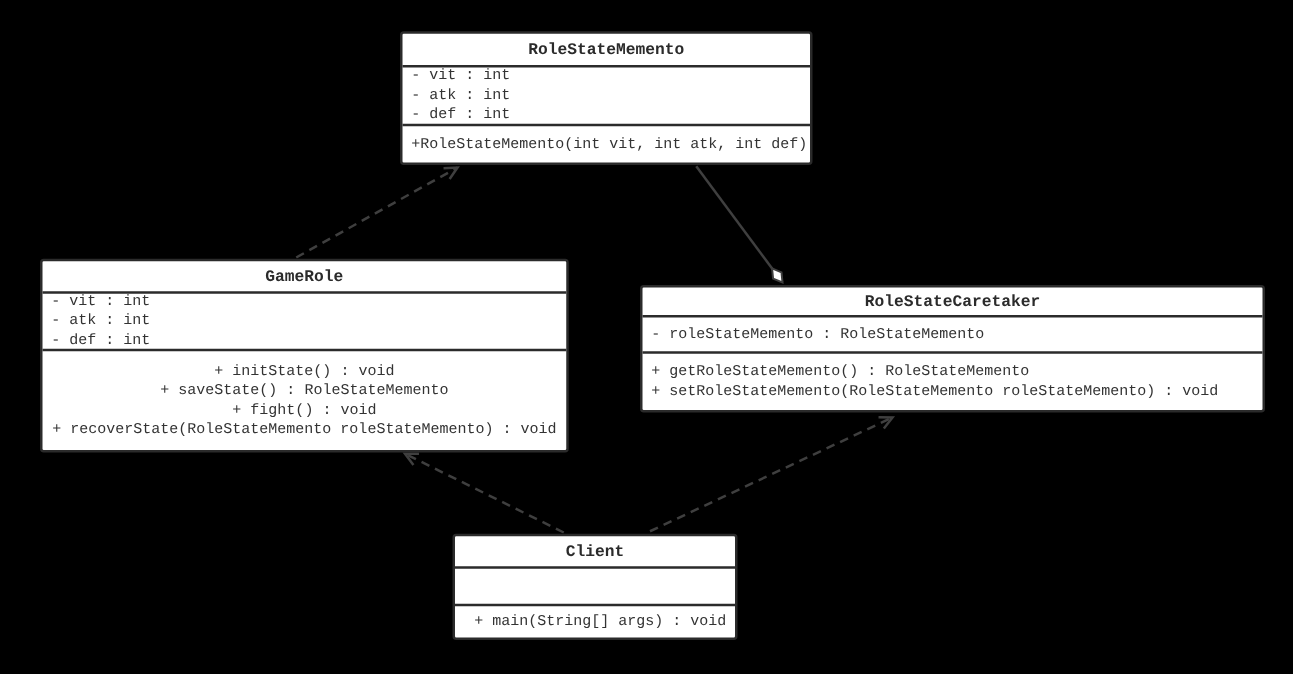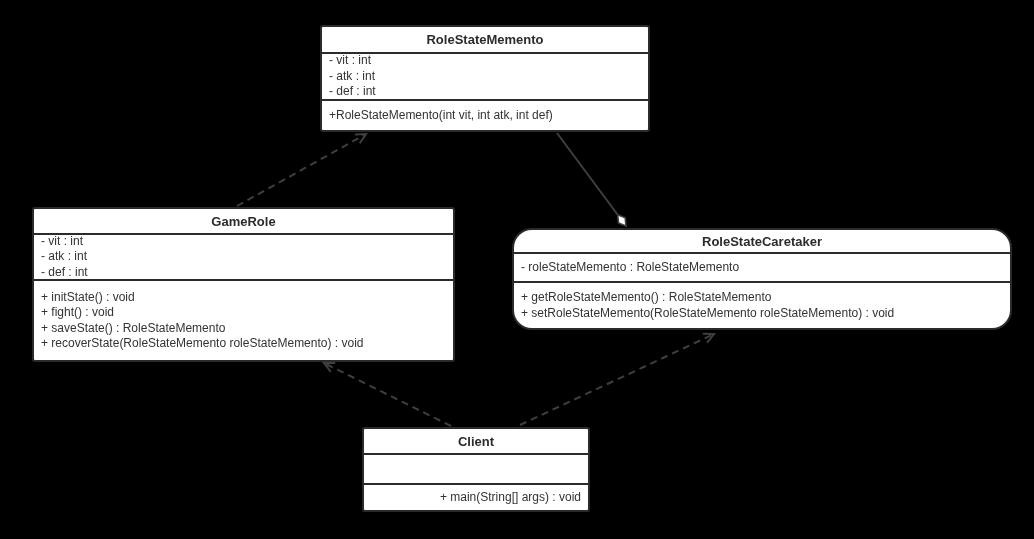--- a/index.html
+++ b/index.html
@@ -11,21 +11,21 @@
     --text-color: #333333;
     --title-color: #2b2b2b;
   }
   * { margin: 0; padding: 0; box-sizing: border-box; }
   html, body { background: var(--background); }
   .canvas {
     position: relative;
     width: 1034px;
     height: 539px;
     background: var(--background);
-    font-family: Liberation Sans, sans-serif;
+    font-family: Liberation Mono, monospace;
     overflow: hidden;
   }
   .connectors {
     position: absolute;
     left: 0; top: 0;
     width: 1034px; height: 539px;
   }
   .edge { stroke: var(--line-color); stroke-width: 2; fill: none; }
   .dashed { stroke-dasharray: 7 5; }
   #openArrow path { stroke: var(--line-color); fill: none; stroke-width: 2; }
@@ -88,29 +88,29 @@
       </div>
   </div>
 
   <div class="uml-class" style="left:32px; top:207px; width:423px;">
     <div class="uml-title" style="height:26px;">GameRole</div>
     <div class="uml-section uml-attrs" style="height:46px;">
         <div class="member">- vit : int</div>
         <div class="member">- atk : int</div>
         <div class="member">- def : int</div>
       </div>
-    <div class="uml-section" style="height:79px;">
+    <div class="uml-section" style="height:79px;text-align:center;">
         <div class="member">+ initState() : void</div>
+        <div class="member">+ saveState() : RoleStateMemento</div>
         <div class="member">+ fight() : void</div>
-        <div class="member">+ saveState() : RoleStateMemento</div>
         <div class="member">+ recoverState(RoleStateMemento roleStateMemento) : void</div>
       </div>
   </div>
 
-  <div class="uml-class" style="left:512px; top:228px; width:500px;border-radius:20px;">
+  <div class="uml-class" style="left:512px; top:228px; width:500px;">
     <div class="uml-title" style="height:24px;">RoleStateCaretaker</div>
     <div class="uml-section uml-attrs" style="height:29px;">
         <div class="member">- roleStateMemento : RoleStateMemento</div>
       </div>
     <div class="uml-section" style="height:45px;">
         <div class="member">+ getRoleStateMemento() : RoleStateMemento</div>
         <div class="member">+ setRoleStateMemento(RoleStateMemento roleStateMemento) : void</div>
       </div>
   </div>
 

